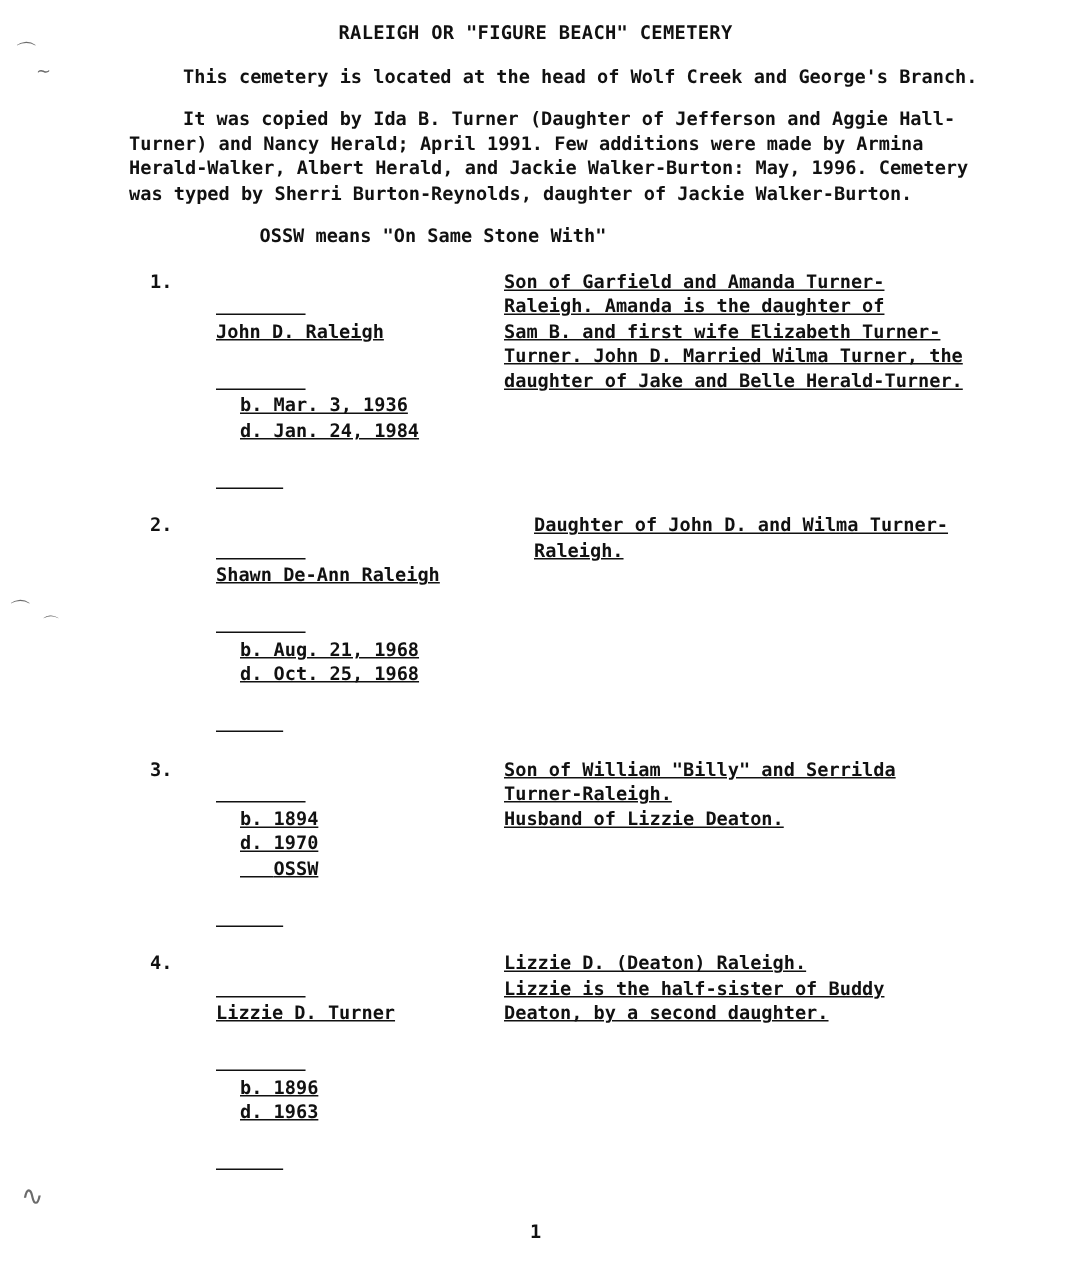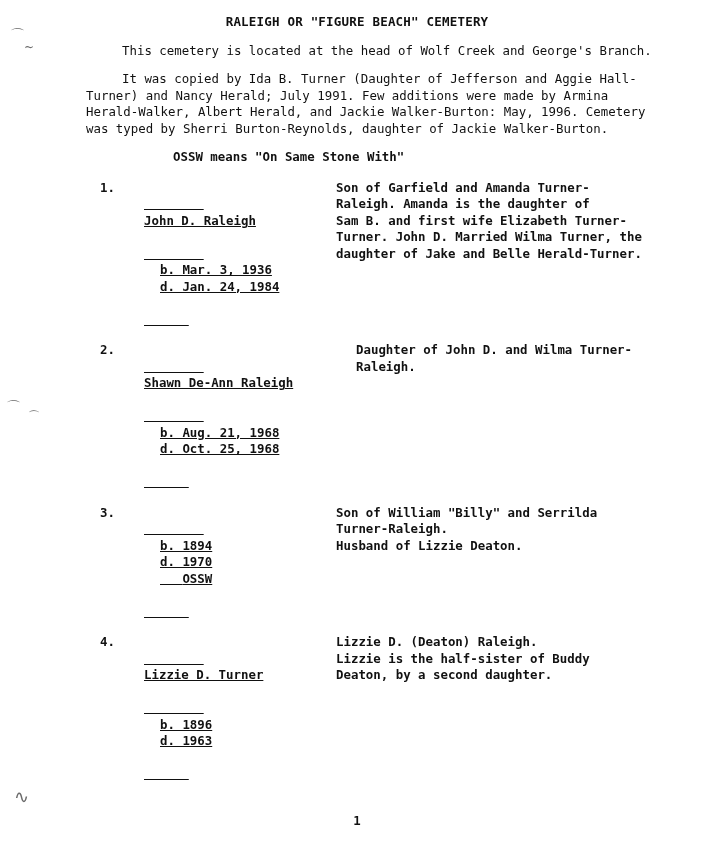--- a/index.html
+++ b/index.html
@@ -24,21 +24,21 @@
   }
   .doc-title {
     text-align: center;
     font-weight: bold;
     font-size: 12.5px;
     letter-spacing: 0.2px;
     margin: 4px 0 14px 0;
   }
   .para {
     font-size: 12.4px;
-    font-weight: normal;
+    font-weight: bold;
     line-height: 1.32;
     margin: 0 0 12px 0;
     padding-left: 58px;
     padding-right: 20px;
     white-space: pre-wrap;
   }
   .para.indented {
     text-indent: 36px;
   }
   .osww-line {
@@ -68,20 +68,21 @@
   .entry-left {
     width: 192px;
     flex: 0 0 192px;
     white-space: pre-wrap;
     text-decoration: underline;
   }
   .entry-right {
     flex: 1 1 auto;
     white-space: pre-wrap;
     padding-right: 8px;
+    text-decoration: underline;
   }
   .entry-name {
     display: block;
   }
   .entry-dates {
     display: block;
     padding-left: 16px;
   }
   .entry.wide .entry-left {
     width: 212px;
@@ -117,21 +118,21 @@
   <span class="scan-mark mark-1">⌒</span>
   <span class="scan-mark mark-2">~</span>
   <span class="scan-mark mark-3">⌒</span>
   <span class="scan-mark mark-4">⌒</span>
   <span class="scan-mark mark-5">∿</span>
 
   <div class="doc-title">RALEIGH OR "FIGURE BEACH" CEMETERY</div>
 
   <p class="para indented">This cemetery is located at the head of Wolf Creek and George's Branch.</p>
 
-  <p class="para indented">It was copied by Ida B. Turner (Daughter of Jefferson and Aggie Hall-Turner) and Nancy Herald; July 1991. Few additions were made by Armina Herald-Walker, Albert Herald, and Jackie Walker-Burton: May, 1996. Cemetery was typed by Sherri Burton-Reynolds, daughter of Jackie Walker-Burton.</p>
+  <p class="para indented">It was copied by Ida B. Turner (Daughter of Jefferson and Aggie Hall-Turner) and Nancy Herald; April 1991. Few additions were made by Armina Herald-Walker, Albert Herald, and Jackie Walker-Burton: May, 1996. Cemetery was typed by Sherri Burton-Reynolds, daughter of Jackie Walker-Burton.</p>
 
   <div class="osww-line">OSSW means "On Same Stone With"</div>
 
   <div class="entries">
 
     <div class="entry">
       <div class="entry-num">1.</div>
       <div class="entry-left">
         <span class="entry-name">John D. Raleigh</span>
         <span class="entry-dates">b. Mar. 3, 1936

